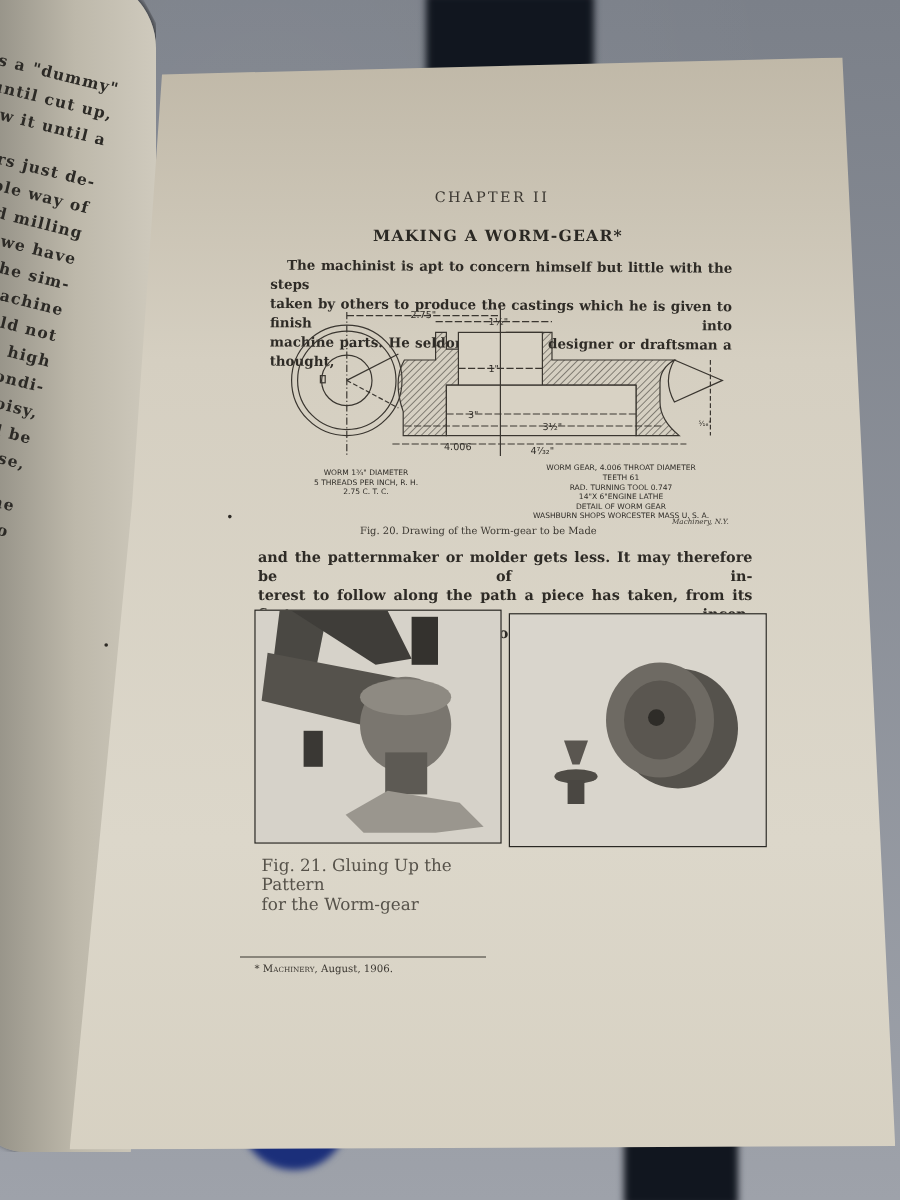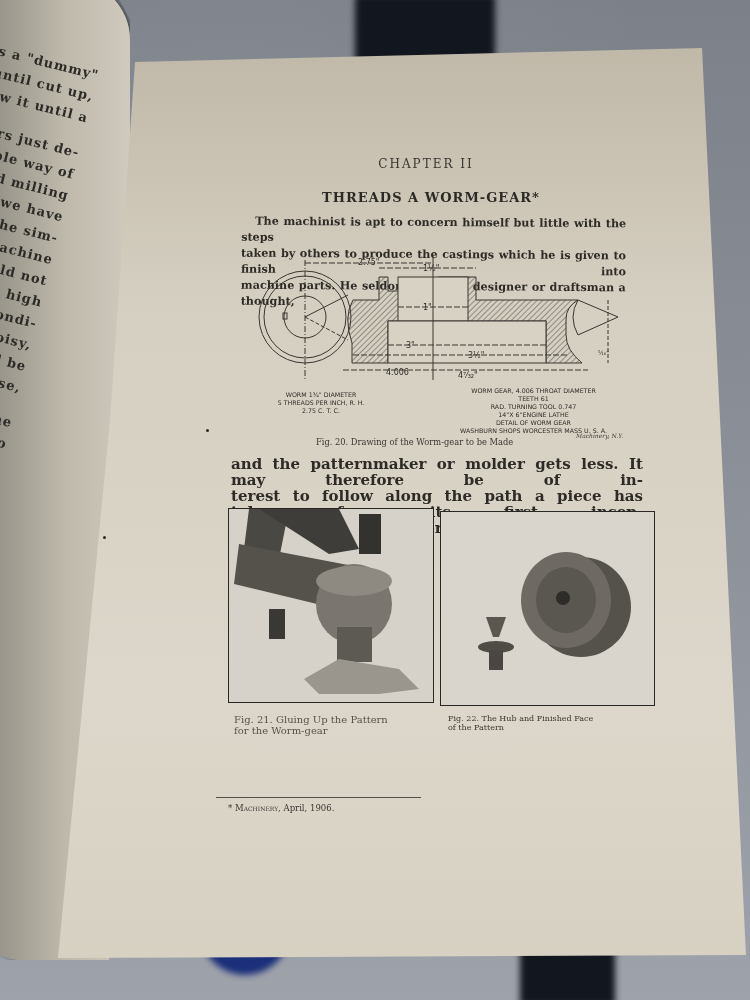--- a/index.html
+++ b/index.html
@@ -35,46 +35,46 @@
   }
   .left-text div { white-space: nowrap; text-align: right; width: 125px; }
   .left-text .gap { height: 14px; }
 
   
   .page {
     position: absolute; left: 0; top: 0; width: 750px; height: 1000px;
     background: linear-gradient(180deg, #bcb4a3 0%, #d5cfc1 30%, #dcd7ca 70%, #d6d0c1 100%);
     clip-path: polygon(135px 62px, 702px 48px, 746px 955px, 58px 958px, 110px 420px);
   }
-  .content { position: absolute; left: 16px; top: 0; width: 609px; height: 1000px; color: #2b2924; }
+  .content { position: absolute; left: 0; top: 0; width: 609px; height: 1000px; color: #2b2924; }
 
   .chapter { position: absolute; left: 330px; top: 157px; width: 160px; text-align: center;
     font-size: 12px; letter-spacing: 2px; color: #3a3630; }
   .title { position: absolute; left: 290px; top: 190px; width: 250px; text-align: center;
     font-size: 13px; font-weight: bold; letter-spacing: 1px; }
   .para { position: absolute; font-size: 11.2px; font-weight: bold; line-height: 16px; text-align: justify;
     text-align-last: justify; color: #2e2b26; }
   .para.p1 { left: 225px; top: 214px; width: 385px; text-indent: 14px; transform: rotate(0.4deg); }
   .para.p1 .ln { display: block; }
-  .para.p2 { left: 215px; top: 456px; width: 412px; font-size: 15px; }
+  .para.p2 { left: 215px; top: 456px; width: 412px; font-size: 12px; }
   .para.p3 { left: 200px; top: 748px; width: 455px; font-size: 12px; line-height: 16px; font-weight: normal; letter-spacing: 0.3px; }
   .ln { display: block; }
 
   .drawing { position: absolute; left: 232px; top: 255px; width: 400px; height: 125px; }
   .spec { position: absolute; font-family: "DejaVu Sans", sans-serif; font-size: 6.3px; text-align: center; line-height: 8px; color: #2f2c27; }
   .spec.left { left: 250px; top: 391px; width: 110px; }
   .spec.right { left: 430px; top: 387px; width: 175px; }
   .fig-caption { position: absolute; font-size: 8.3px; color: #3a3630; text-align: left; }
   .fig20 { left: 300px; top: 437px; width: 240px; }
   .credit { position: absolute; left: 560px; top: 432px; font-size: 6px; font-style: italic; color: #3a3630; }
 
   .photo { position: absolute; border: 1.5px solid #2a2824; background: #cfcac0; overflow: hidden; }
   .photo.p21 { left: 212px; top: 508px; width: 204px; height: 193px; }
   .photo.p22 { left: 424px; top: 511px; width: 213px; height: 193px; }
-  .fig21 { left: 218px; top: 714px; width: 190px; font-size: 10px; color: #56524a; }
+  .fig21 { left: 218px; top: 714px; width: 190px; font-size: 14px; color: #56524a; }
   .fig22 { left: 432px; top: 714px; width: 195px; font-size: 8px; }
 
   .fn-rule { position: absolute; left: 200px; top: 797px; width: 205px; height: 0; border-top: 1px solid #55514a; }
   .footnote { position: absolute; left: 212px; top: 803px; font-size: 8.5px; color: #3a3630; }
   .footnote .sc { font-variant: small-caps; }
   .speck { position: absolute; width: 3px; height: 3px; border-radius: 50%; background: #2d2a25; }
 </style>
 </head>
 <body>
 
@@ -104,21 +104,21 @@
     <div class="gap"></div>
     <div>that the</div>
     <div>ists who</div>
   </div>
 </div>
 
 <div class="page"></div>
 
 <div class="content">
   <div class="chapter">CHAPTER II</div>
-  <div class="title">THREADS A WORM-GEAR*</div>
+  <div class="title">MAKING A WORM-GEAR*</div>
 
   <div class="para p1">
     <span class="ln">The machinist is apt to concern himself but little with the steps</span>
     <span class="ln" style="text-indent:0">taken by others to produce the castings which he is given to finish into</span>
     <span class="ln" style="text-indent:0">machine parts.  He seldom gives the designer or draftsman a thought,</span>
   </div>
 
   <svg class="drawing" viewBox="0 0 400 125" width="400" height="125">
     <defs>
       <pattern id="hatch" width="4" height="4" patternUnits="userSpaceOnUse" patternTransform="rotate(45)">
@@ -210,29 +210,25 @@
       <polygon points="45,105 65,105 58,125 52,125" fill="#5a5650"></polygon>
       <ellipse cx="55" cy="135" rx="18" ry="6" fill="#4f4c46"></ellipse>
       <rect x="48" y="138" width="14" height="20" fill="#4a4742"></rect>
     </svg>
   </div>
 
   <div class="fig-caption fig21">
     <div>Fig. 21.  Gluing Up the Pattern</div>
     <div>for the Worm-gear</div>
   </div>
-  <div class="fig-caption fig22">
-    <div>Fig. 22.  The Hub and Finished Face</div>
-    <div>of the Pattern</div>
-  </div>
 
   <div class="para p3">
   </div>
 
   <div class="fn-rule"></div>
   <div class="footnote">
     <span>*</span>
-    <span class="sc">Machinery</span><span>, April, 1906.</span>
+    <span class="sc">Machinery</span><span>, August, 1906.</span>
   </div>
 
   <div class="speck" style="left:190px;top:429px"></div>
   <div class="speck" style="left:87px;top:536px"></div>
 </div>
 
 </body></html>

